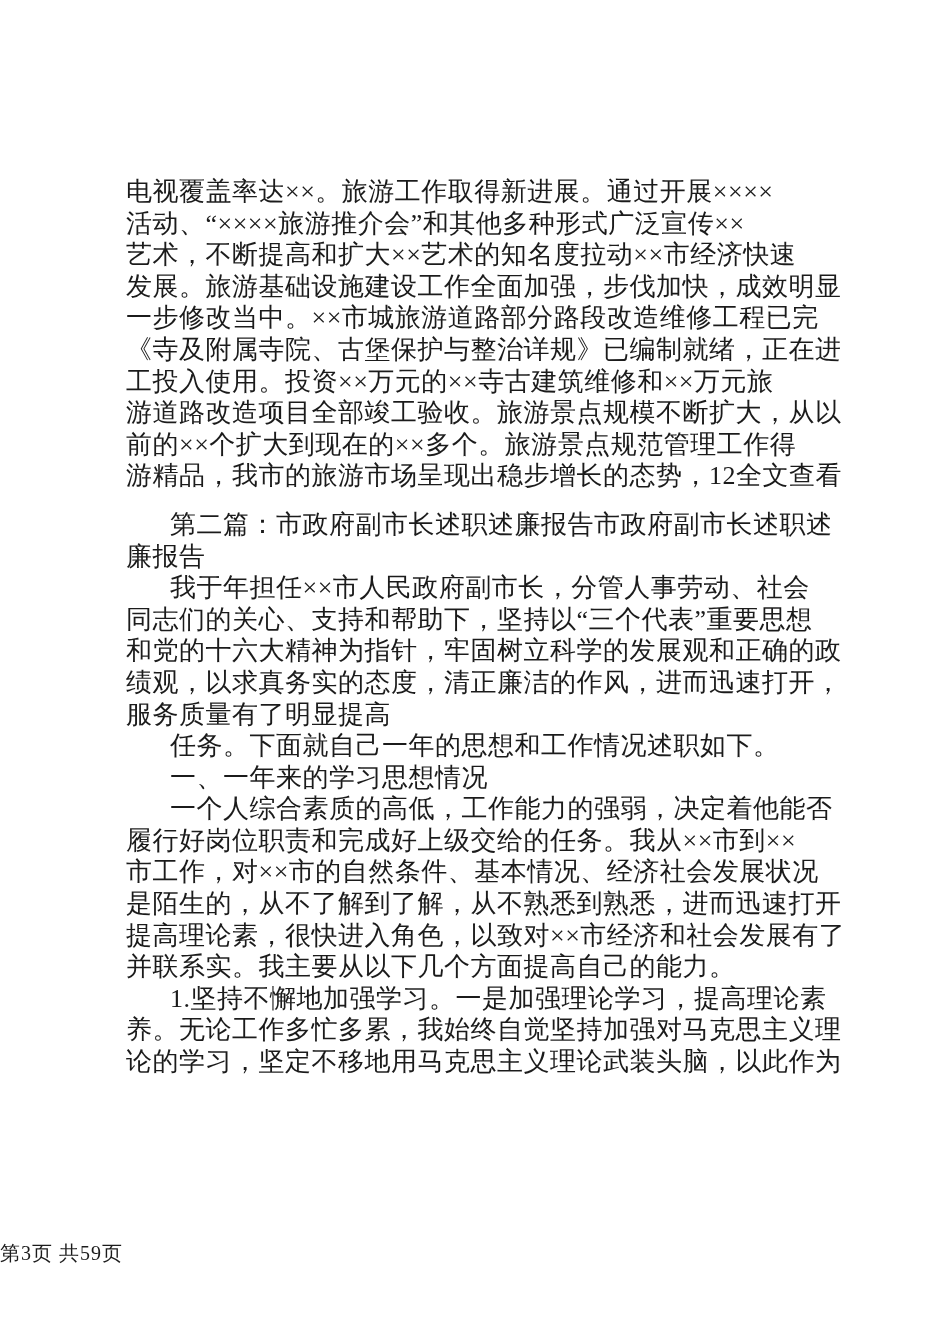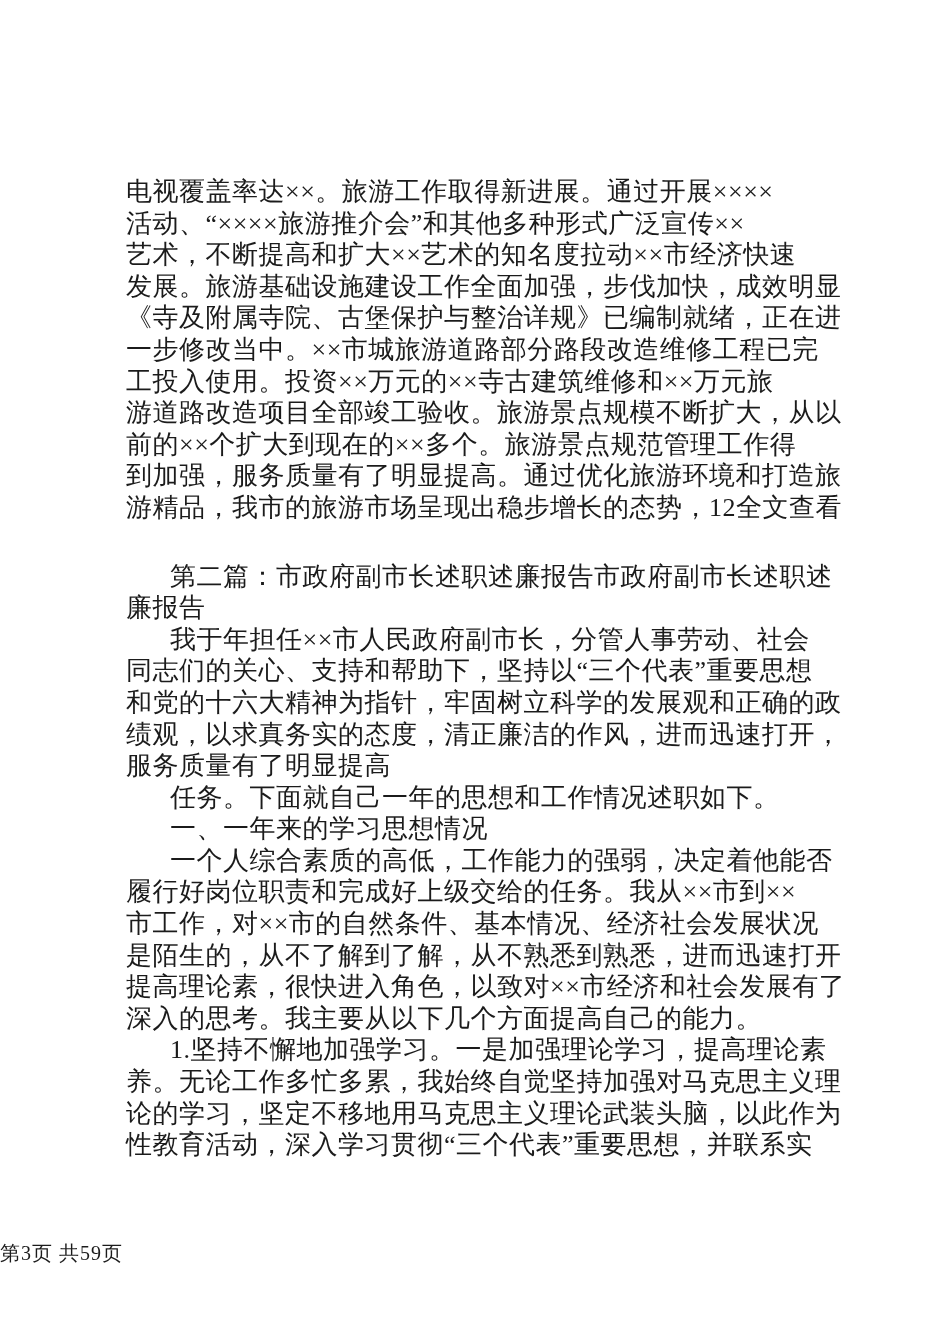--- a/index.html
+++ b/index.html
@@ -26,21 +26,21 @@
     line-height: 31.6px;
     height: 31.6px;
     letter-spacing: 0.5px;
     white-space: nowrap;
     color: #1b1b1b;
   }
   .line.indent {
     padding-left: 44px;
   }
   .line.gap {
-    margin-top: 37px;
+    margin-top: 17px;
   }
   .footer {
     position: absolute;
     left: 0;
     top: 1240px;
     width: 950px;
     text-align: left;
     font-size: 20px;
     letter-spacing: 1px;
     color: #1b1b1b;
@@ -48,41 +48,39 @@
 </style>
 </head>
 <body>
 
 <div class="page">
   <div class="body-text">
       <div class="line">电视覆盖率达××。旅游工作取得新进展。通过开展××××</div>
       <div class="line">活动、“××××旅游推介会”和其他多种形式广泛宣传××</div>
       <div class="line">艺术，不断提高和扩大××艺术的知名度拉动××市经济快速</div>
       <div class="line">发展。旅游基础设施建设工作全面加强，步伐加快，成效明显。</div>
+      <div class="line">一步修改当中。××市城旅游道路部分路段改造维修工程已完</div>
       <div class="line">《寺及附属寺院、古堡保护与整治详规》已编制就绪，正在进</div>
-      <div class="line">一步修改当中。××市城旅游道路部分路段改造维修工程已完</div>
       <div class="line">工投入使用。投资××万元的××寺古建筑维修和××万元旅</div>
       <div class="line">游道路改造项目全部竣工验收。旅游景点规模不断扩大，从以</div>
       <div class="line">前的××个扩大到现在的××多个。旅游景点规范管理工作得</div>
-      <div class="line">到加强，服务质量有了明显提高。通过优化旅游环境和打造旅</div>
       <div class="line">游精品，我市的旅游市场呈现出稳步增长的态势，12全文查看</div>
       <div class="line indent gap">第二篇：市政府副市长述职述廉报告市政府副市长述职述</div>
       <div class="line">廉报告</div>
       <div class="line indent">我于年担任××市人民政府副市长，分管人事劳动、社会</div>
       <div class="line">同志们的关心、支持和帮助下，坚持以“三个代表”重要思想</div>
       <div class="line">和党的十六大精神为指针，牢固树立科学的发展观和正确的政</div>
       <div class="line">绩观，以求真务实的态度，清正廉洁的作风，进而迅速打开，</div>
       <div class="line">服务质量有了明显提高</div>
       <div class="line indent">任务。下面就自己一年的思想和工作情况述职如下。</div>
       <div class="line indent">一、一年来的学习思想情况</div>
       <div class="line indent">一个人综合素质的高低，工作能力的强弱，决定着他能否</div>
       <div class="line">履行好岗位职责和完成好上级交给的任务。我从××市到××</div>
       <div class="line">市工作，对××市的自然条件、基本情况、经济社会发展状况</div>
       <div class="line">是陌生的，从不了解到了解，从不熟悉到熟悉，进而迅速打开</div>
       <div class="line">提高理论素，很快进入角色，以致对××市经济和社会发展有了</div>
-      <div class="line">深入的思考。我主要从以下几个方面提高自己的能力。</div>
+      <div class="line">并联系实。我主要从以下几个方面提高自己的能力。</div>
       <div class="line indent">1.坚持不懈地加强学习。一是加强理论学习，提高理论素</div>
       <div class="line">养。无论工作多忙多累，我始终自觉坚持加强对马克思主义理</div>
       <div class="line">论的学习，坚定不移地用马克思主义理论武装头脑，以此作为</div>
-      <div class="line">性教育活动，深入学习贯彻“三个代表”重要思想，并联系实</div>
     </div>
   <div class="footer">第3页 共59页</div>
 </div>
 
 </body></html>

